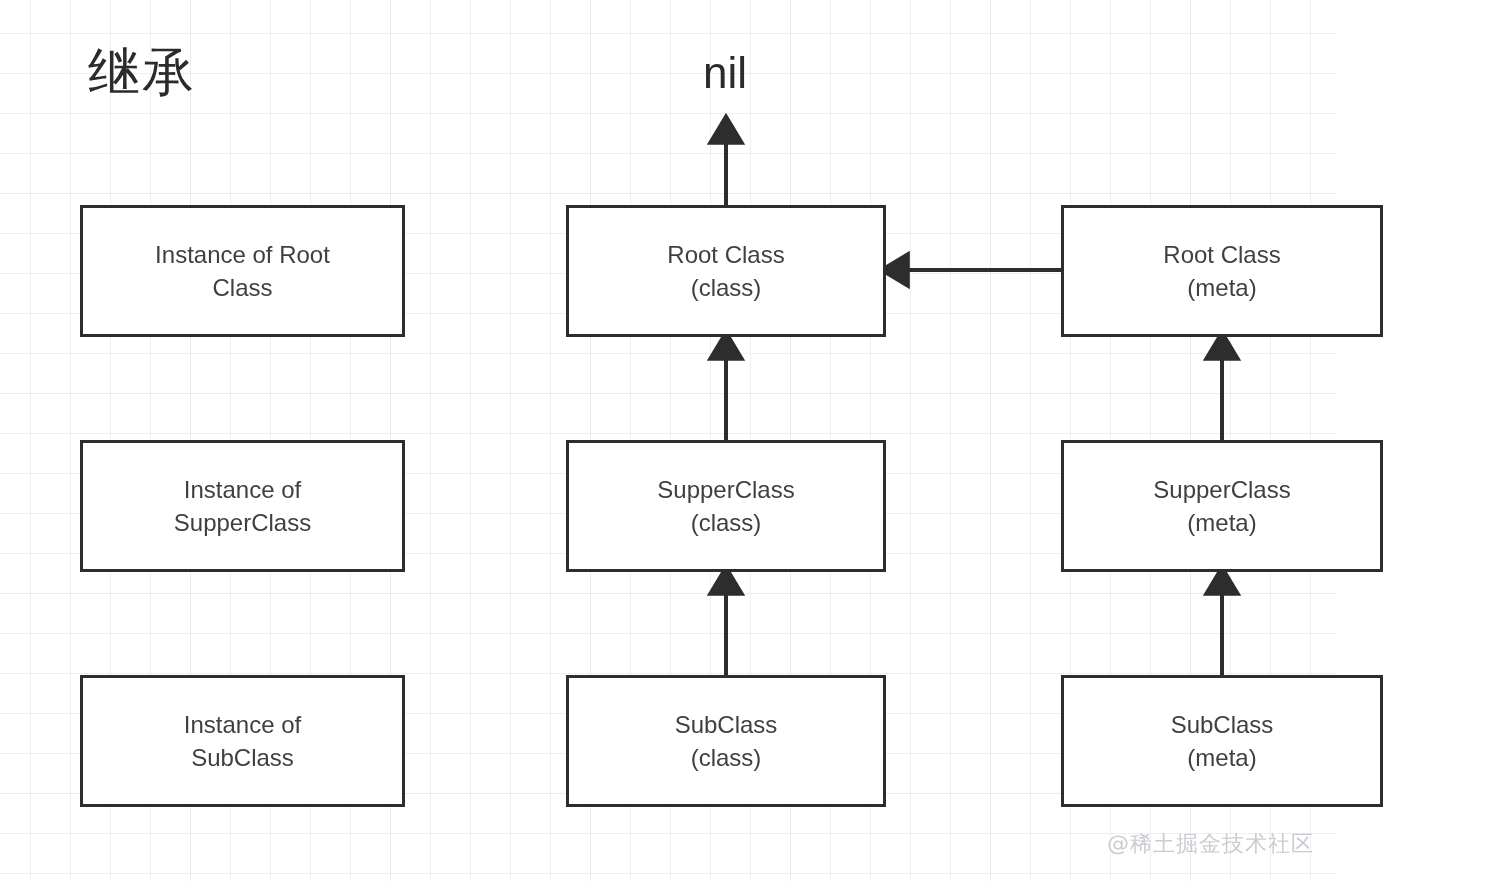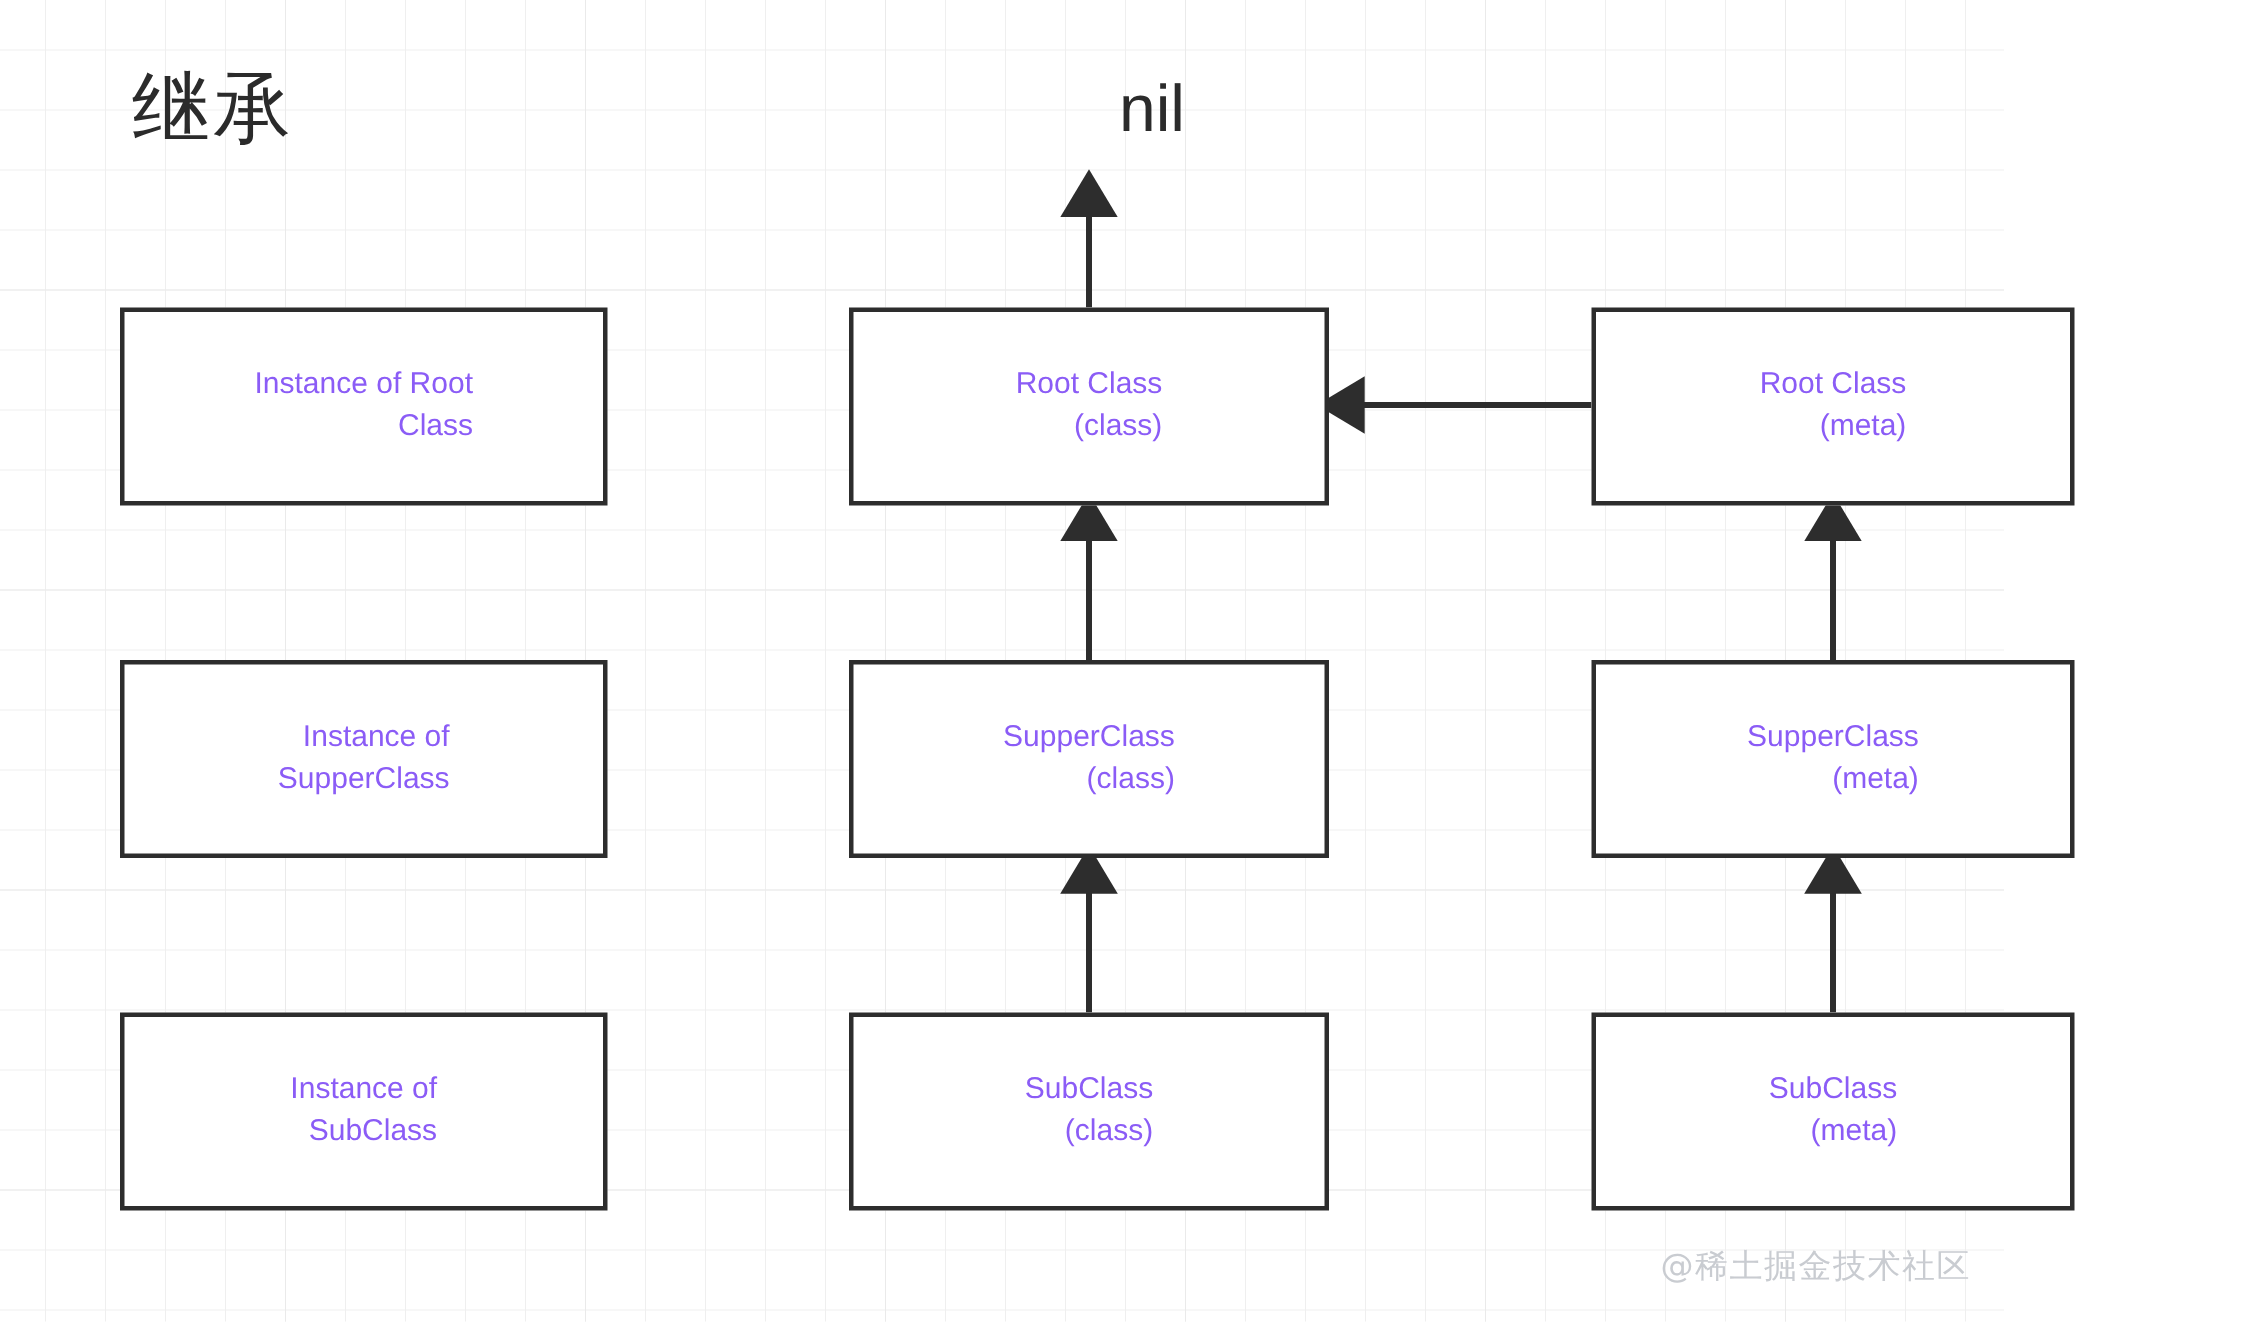--- a/index.html
+++ b/index.html
@@ -42,37 +42,37 @@
     color: #2b2b2b;
     font-family: "DejaVu Sans", sans-serif;
     letter-spacing: 2px;
     white-space: nowrap;
   }
   .nil-label {
     position: absolute;
     left: 660px;
     top: 48px;
     width: 130px;
-    text-align: right;
+    text-align: center;
     font-size: 44px;
     color: #2b2b2b;
     white-space: nowrap;
   }
   .node {
     position: absolute;
     border: 3px solid #2d2d2d;
     background: #ffffff;
     box-sizing: border-box;
     display: flex;
     align-items: center;
     justify-content: center;
-    text-align: right;
-    font-size: 20px;
+    text-align: center;
+    font-size: 24px;
     line-height: 1.38;
-    color: #8b5cf6;
+    color: #404040;
     padding: 4px 10px;
   }
   .node .node-text {
     white-space: pre-line;
     display: block;
   }
   svg.connectors {
     position: absolute;
     left: 0;
     top: 0;

